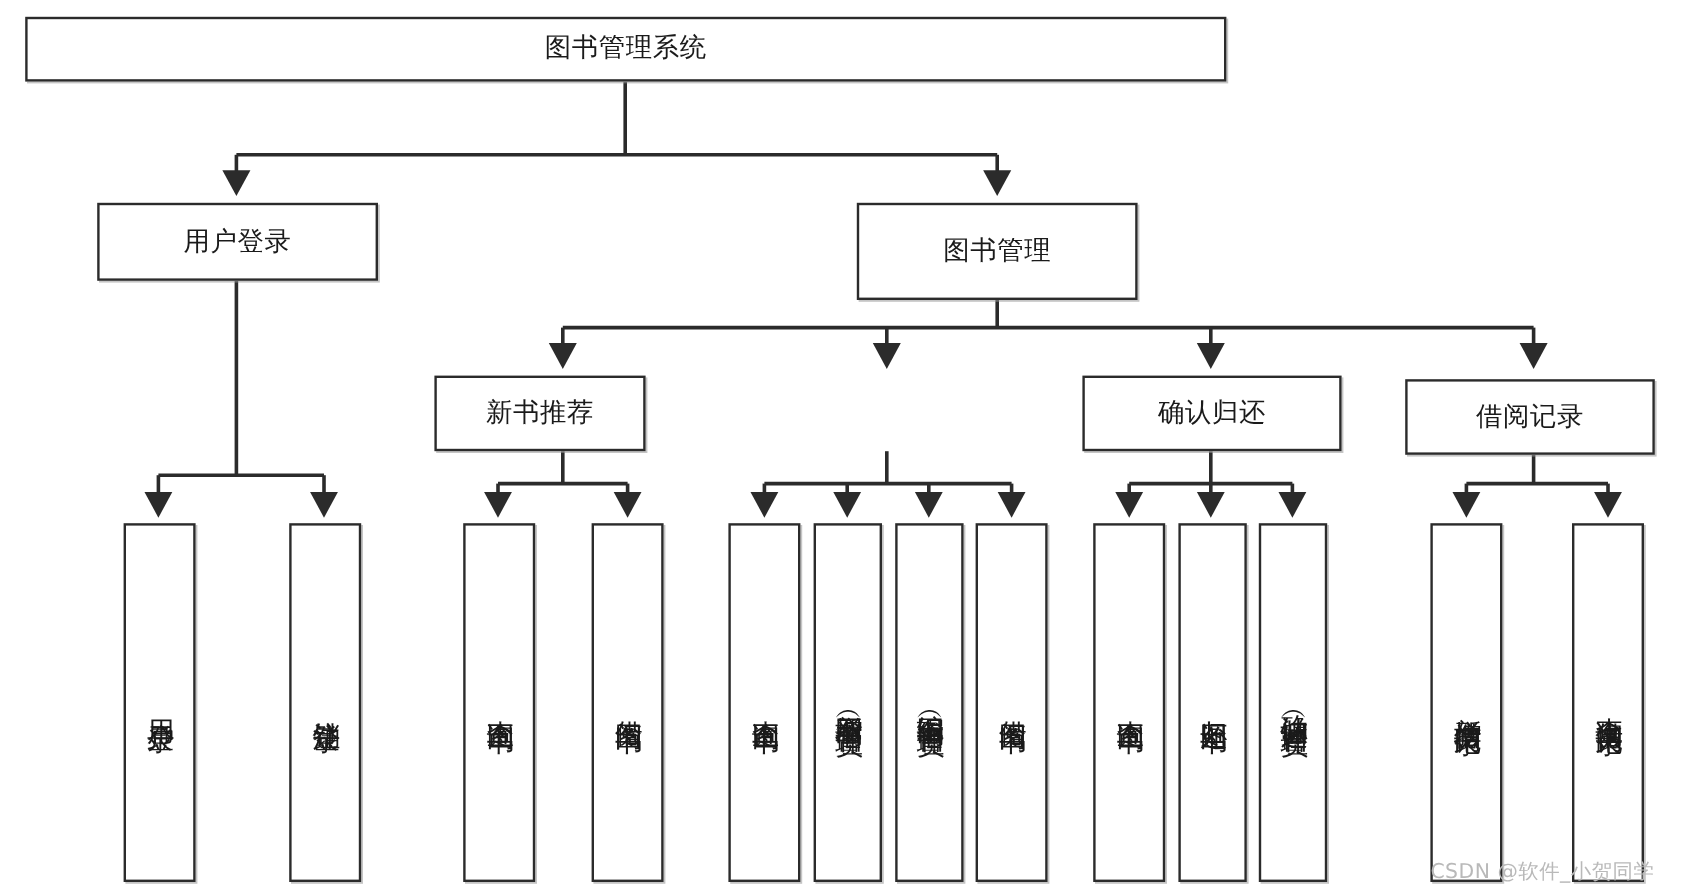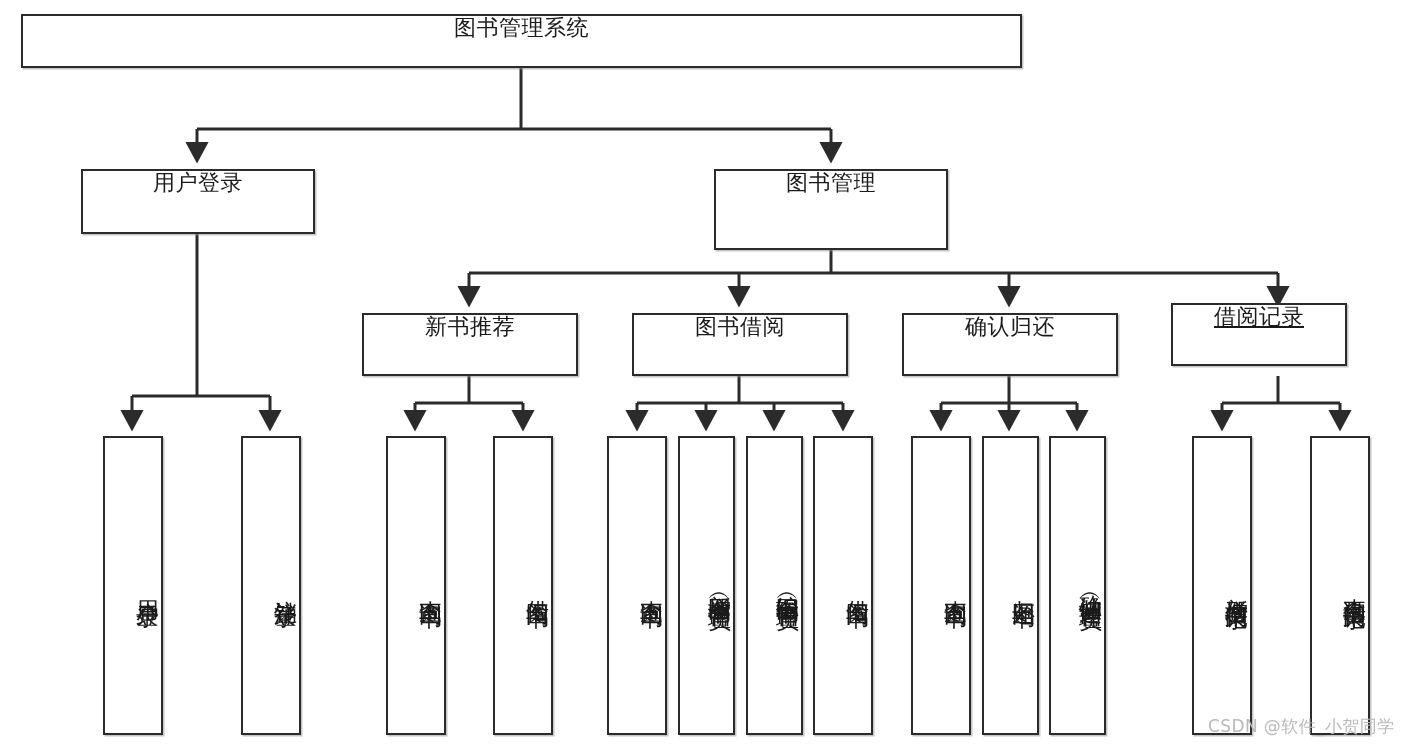--- a/index.html
+++ b/index.html
@@ -24,20 +24,21 @@
     width: 1405px;
     height: 747px;
     pointer-events: none;
   }
   .node {
     position: absolute;
     box-sizing: border-box;
     border: 2px solid #2b2b2b;
     background: #ffffff;
     display: flex;
+    align-items: center;
     justify-content: center;
     color: #1a1a1a;
     box-shadow: 1.5px 1.5px 0 rgba(150,150,150,0.55);
   }
   .node .label {
     display: block;
     text-align: center;
     line-height: 1.06;
     letter-spacing: 0.5px;
   }
@@ -61,21 +62,20 @@
   }
   #watermark {
     position: absolute;
     left: 1192px;
     top: 715px;
     font-size: 17px;
     color: #b9b9b9;
     letter-spacing: 0.4px;
     white-space: nowrap;
     font-family: "DejaVu Sans", "Liberation Sans", sans-serif;
-    margin-left: 16px;
   }
 </style>
 </head>
 <body>
 
 <div id="canvas">
 
   <svg id="wires" viewBox="0 0 1405 747">
     <defs>
       <marker id="arrow" markerWidth="9" markerHeight="9" refX="3.4" refY="4.5" orient="auto" markerUnits="strokeWidth">
@@ -130,30 +130,27 @@
     <span class="label">图书管理系统</span>
   </div>
 
   <div class="node h" style="left:81px; top:169px; width:234px; height:65px;">
     <span class="label">用户登录</span>
   </div>
   <div class="node h" style="left:714px; top:169px; width:234px; height:81px;">
     <span class="label">图书管理</span>
   </div>
 
-  <div class="node h" style="left:362px; top:313px; width:216px; height:63px;">
+  <div class="node h" style="left:362px; top:313px; width:176px; height:63px;">
     <span class="label">新书推荐</span>
-  </div>
-  <div class="node h" style="left:632px; top:313px; width:216px; height:63px;">
-    <span class="label">图书借阅</span>
   </div>
   <div class="node h" style="left:902px; top:313px; width:216px; height:63px;">
     <span class="label">确认归还</span>
   </div>
-  <div class="node h" style="left:1171px; top:303px; width:176px; height:63px;text-decoration:underline;">
+  <div class="node h" style="left:1171px; top:316px; width:208px; height:63px;">
     <span class="label">借阅记录</span>
   </div>
 
   <div class="node v" style="left:103px; top:436px; width:60px; height:299px;">
     <span class="label">用户登录</span>
   </div>
   <div class="node v" style="left:241px; top:436px; width:60px; height:299px;">
     <span class="label">注销登录</span>
   </div>
 

